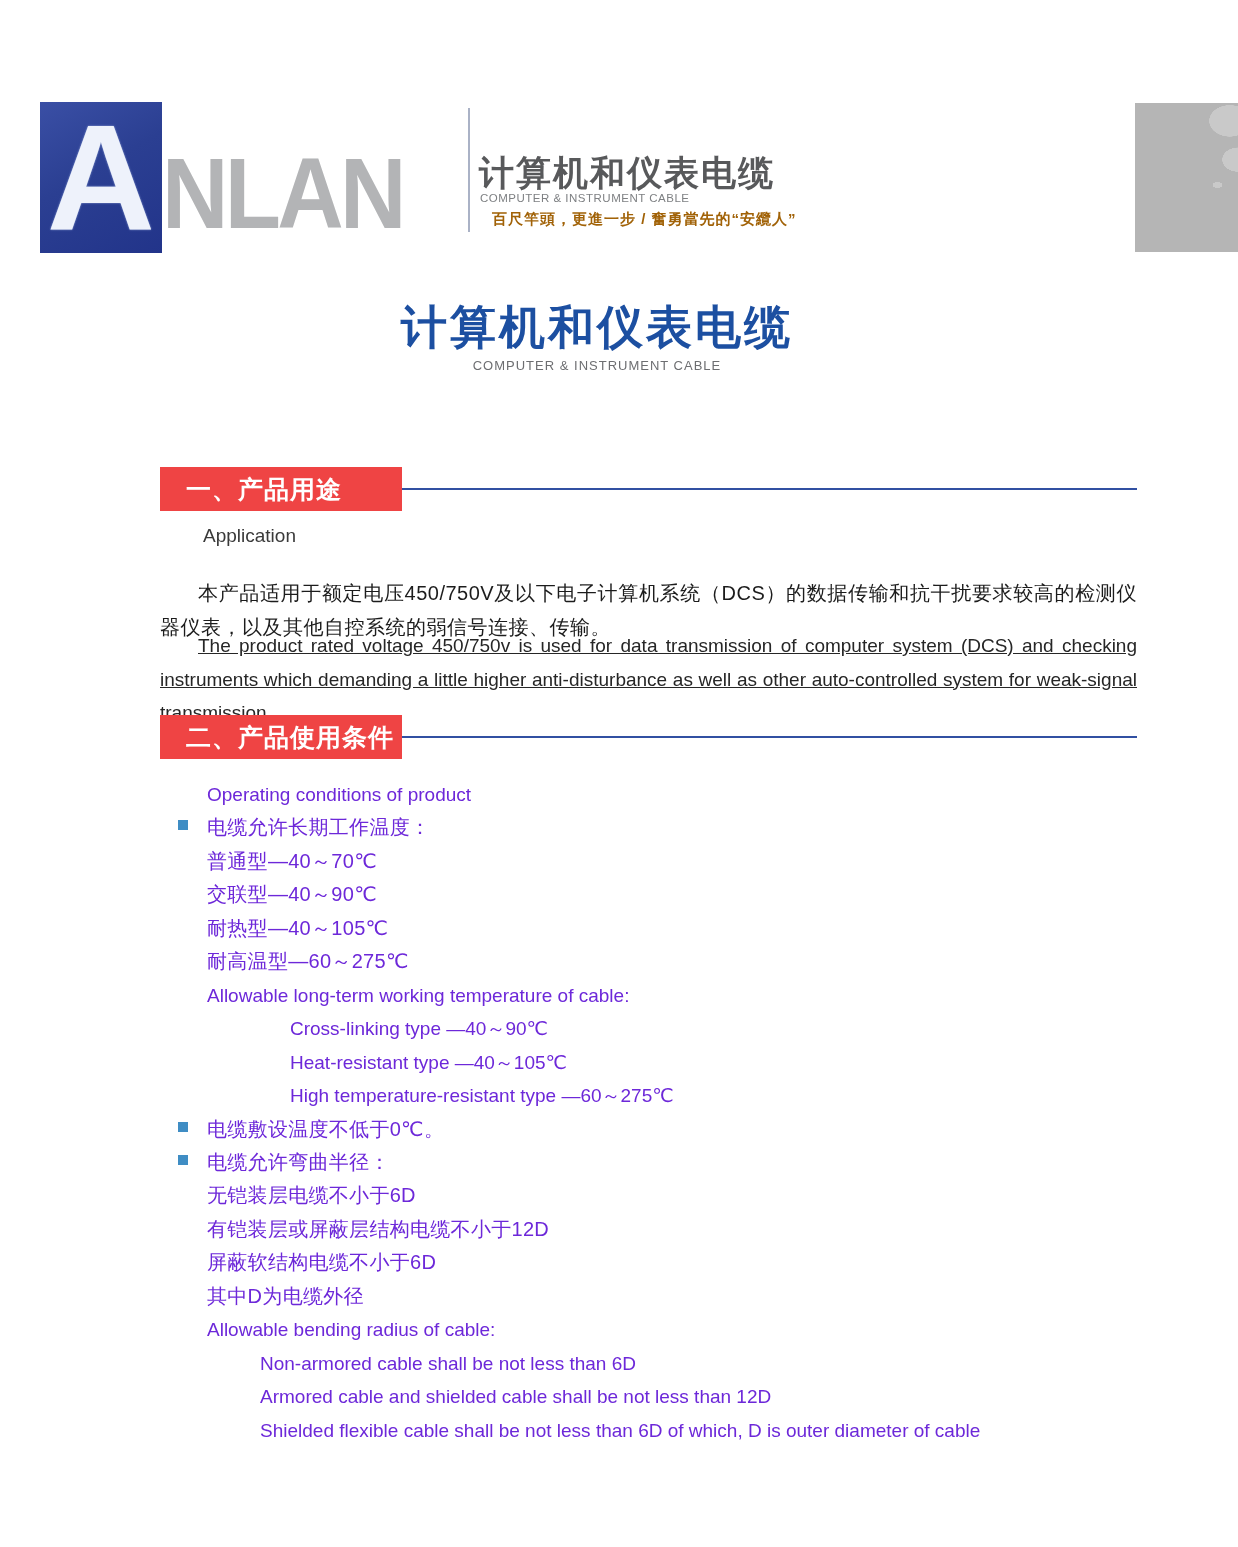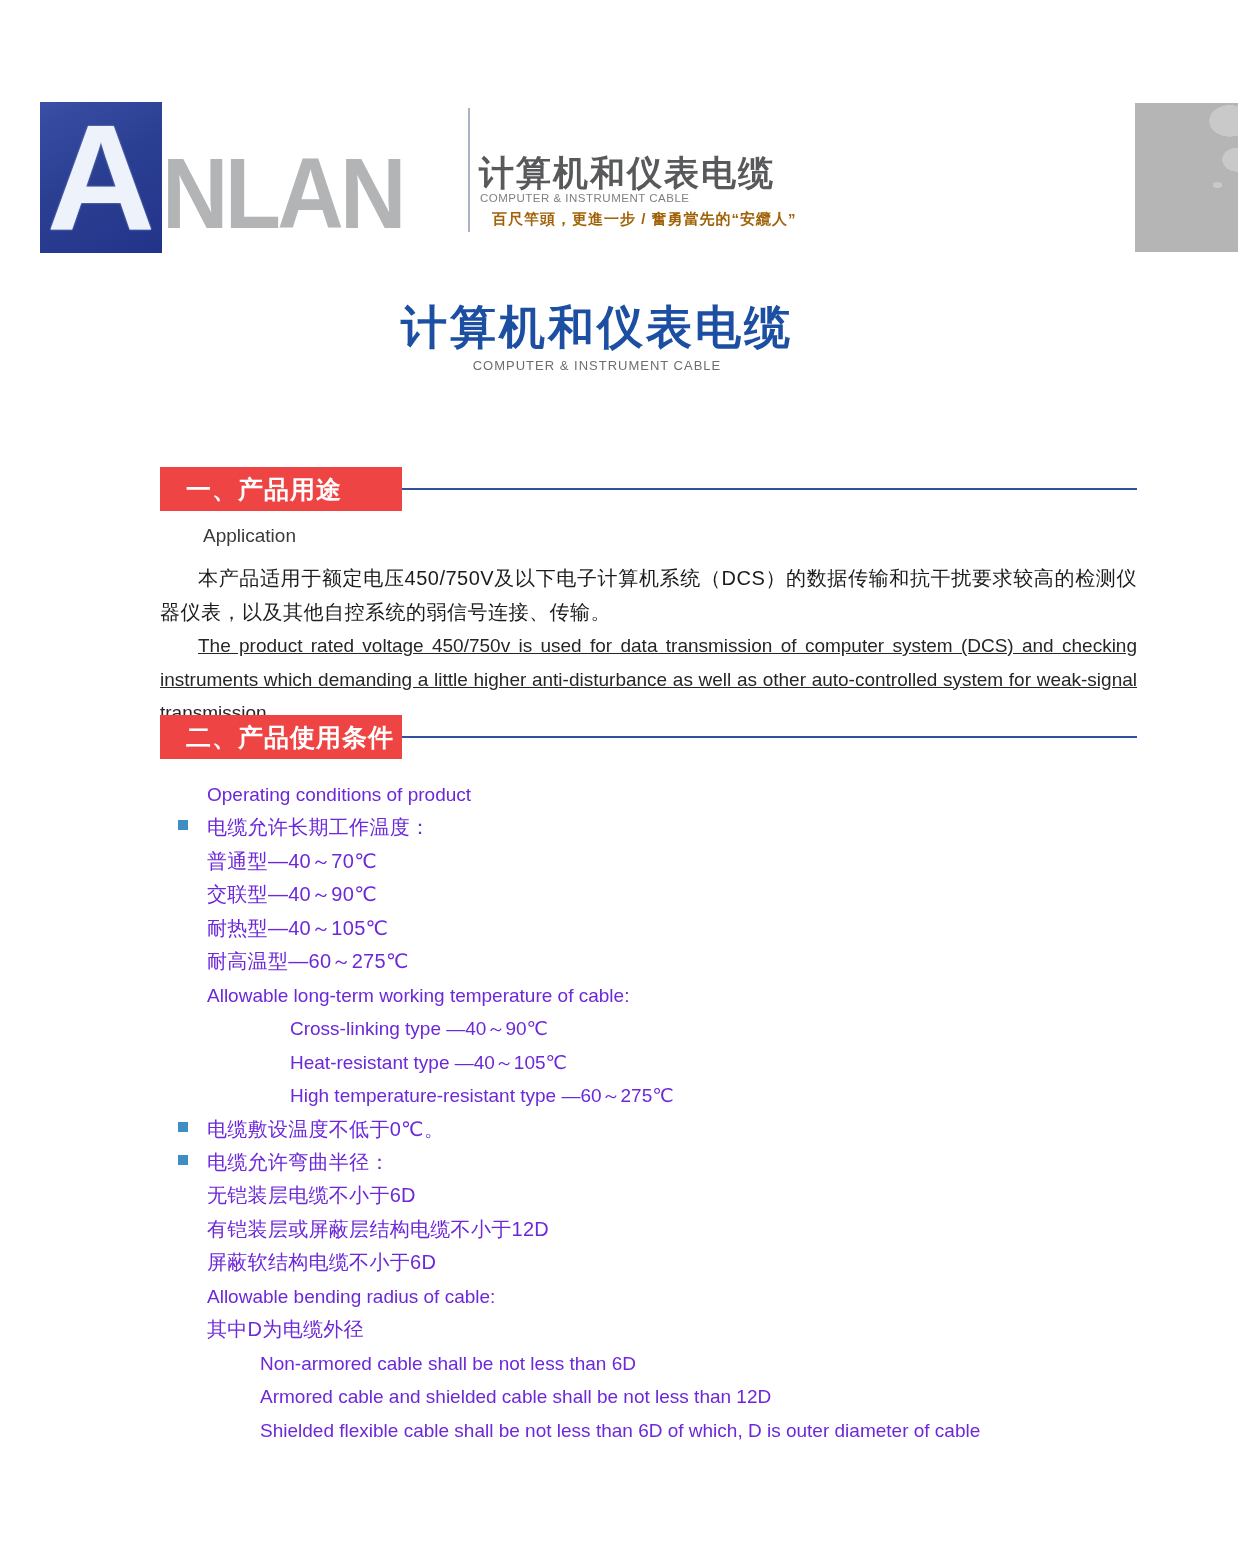--- a/index.html
+++ b/index.html
@@ -64,21 +64,21 @@
     white-space:nowrap; z-index:2;
   }
   .sec-line {
     position:absolute; left:242px; top:21px; right:0; height:2px; background:#3150a2;
   }
   .sec-sub {
     position:absolute; left:43px; top:50px; font-size:19px; color:#3a3a3a; white-space:nowrap;margin-top:8px;
   }
   
   .para-cn {
-    position:absolute; left:160px; top:561px; width:977px;
+    position:absolute; left:160px; top:576px; width:977px;
     font-size:20px; line-height:34px; letter-spacing:.5px;
     text-align:justify; text-indent:38px; color:#1c1c1c;
   }
   .para-en {
     position:absolute; left:160px; top:629px; width:977px;
     font-size:19px; line-height:33.5px;
     text-align:justify; text-indent:38px; color:#262626;text-decoration:underline;
   }
   
   .cond-list {
@@ -146,20 +146,20 @@
       <span>电缆敷设温度不低于0℃。</span>
     </div>
 
     <div class="cond-line cn">
       <span class="bullet-sq"></span>
       <span>电缆允许弯曲半径：</span>
     </div>
     <div class="cond-line cn">无铠装层电缆不小于6D</div>
     <div class="cond-line cn">有铠装层或屏蔽层结构电缆不小于12D</div>
     <div class="cond-line cn">屏蔽软结构电缆不小于6D</div>
+    <div class="cond-line cn">其中D为电缆外径</div>
     <div class="cond-line">Allowable bending radius of cable:</div>
-    <div class="cond-line cn">其中D为电缆外径</div>
     <div class="cond-line ind2">Non-armored cable shall be not less than 6D</div>
     <div class="cond-line ind2">Armored cable and shielded cable shall be not less than 12D</div>
     <div class="cond-line ind2">Shielded flexible cable shall be not less than 6D of which, D is outer diameter of cable</div>
   </div>
 
 </div>
 
 </body></html>

